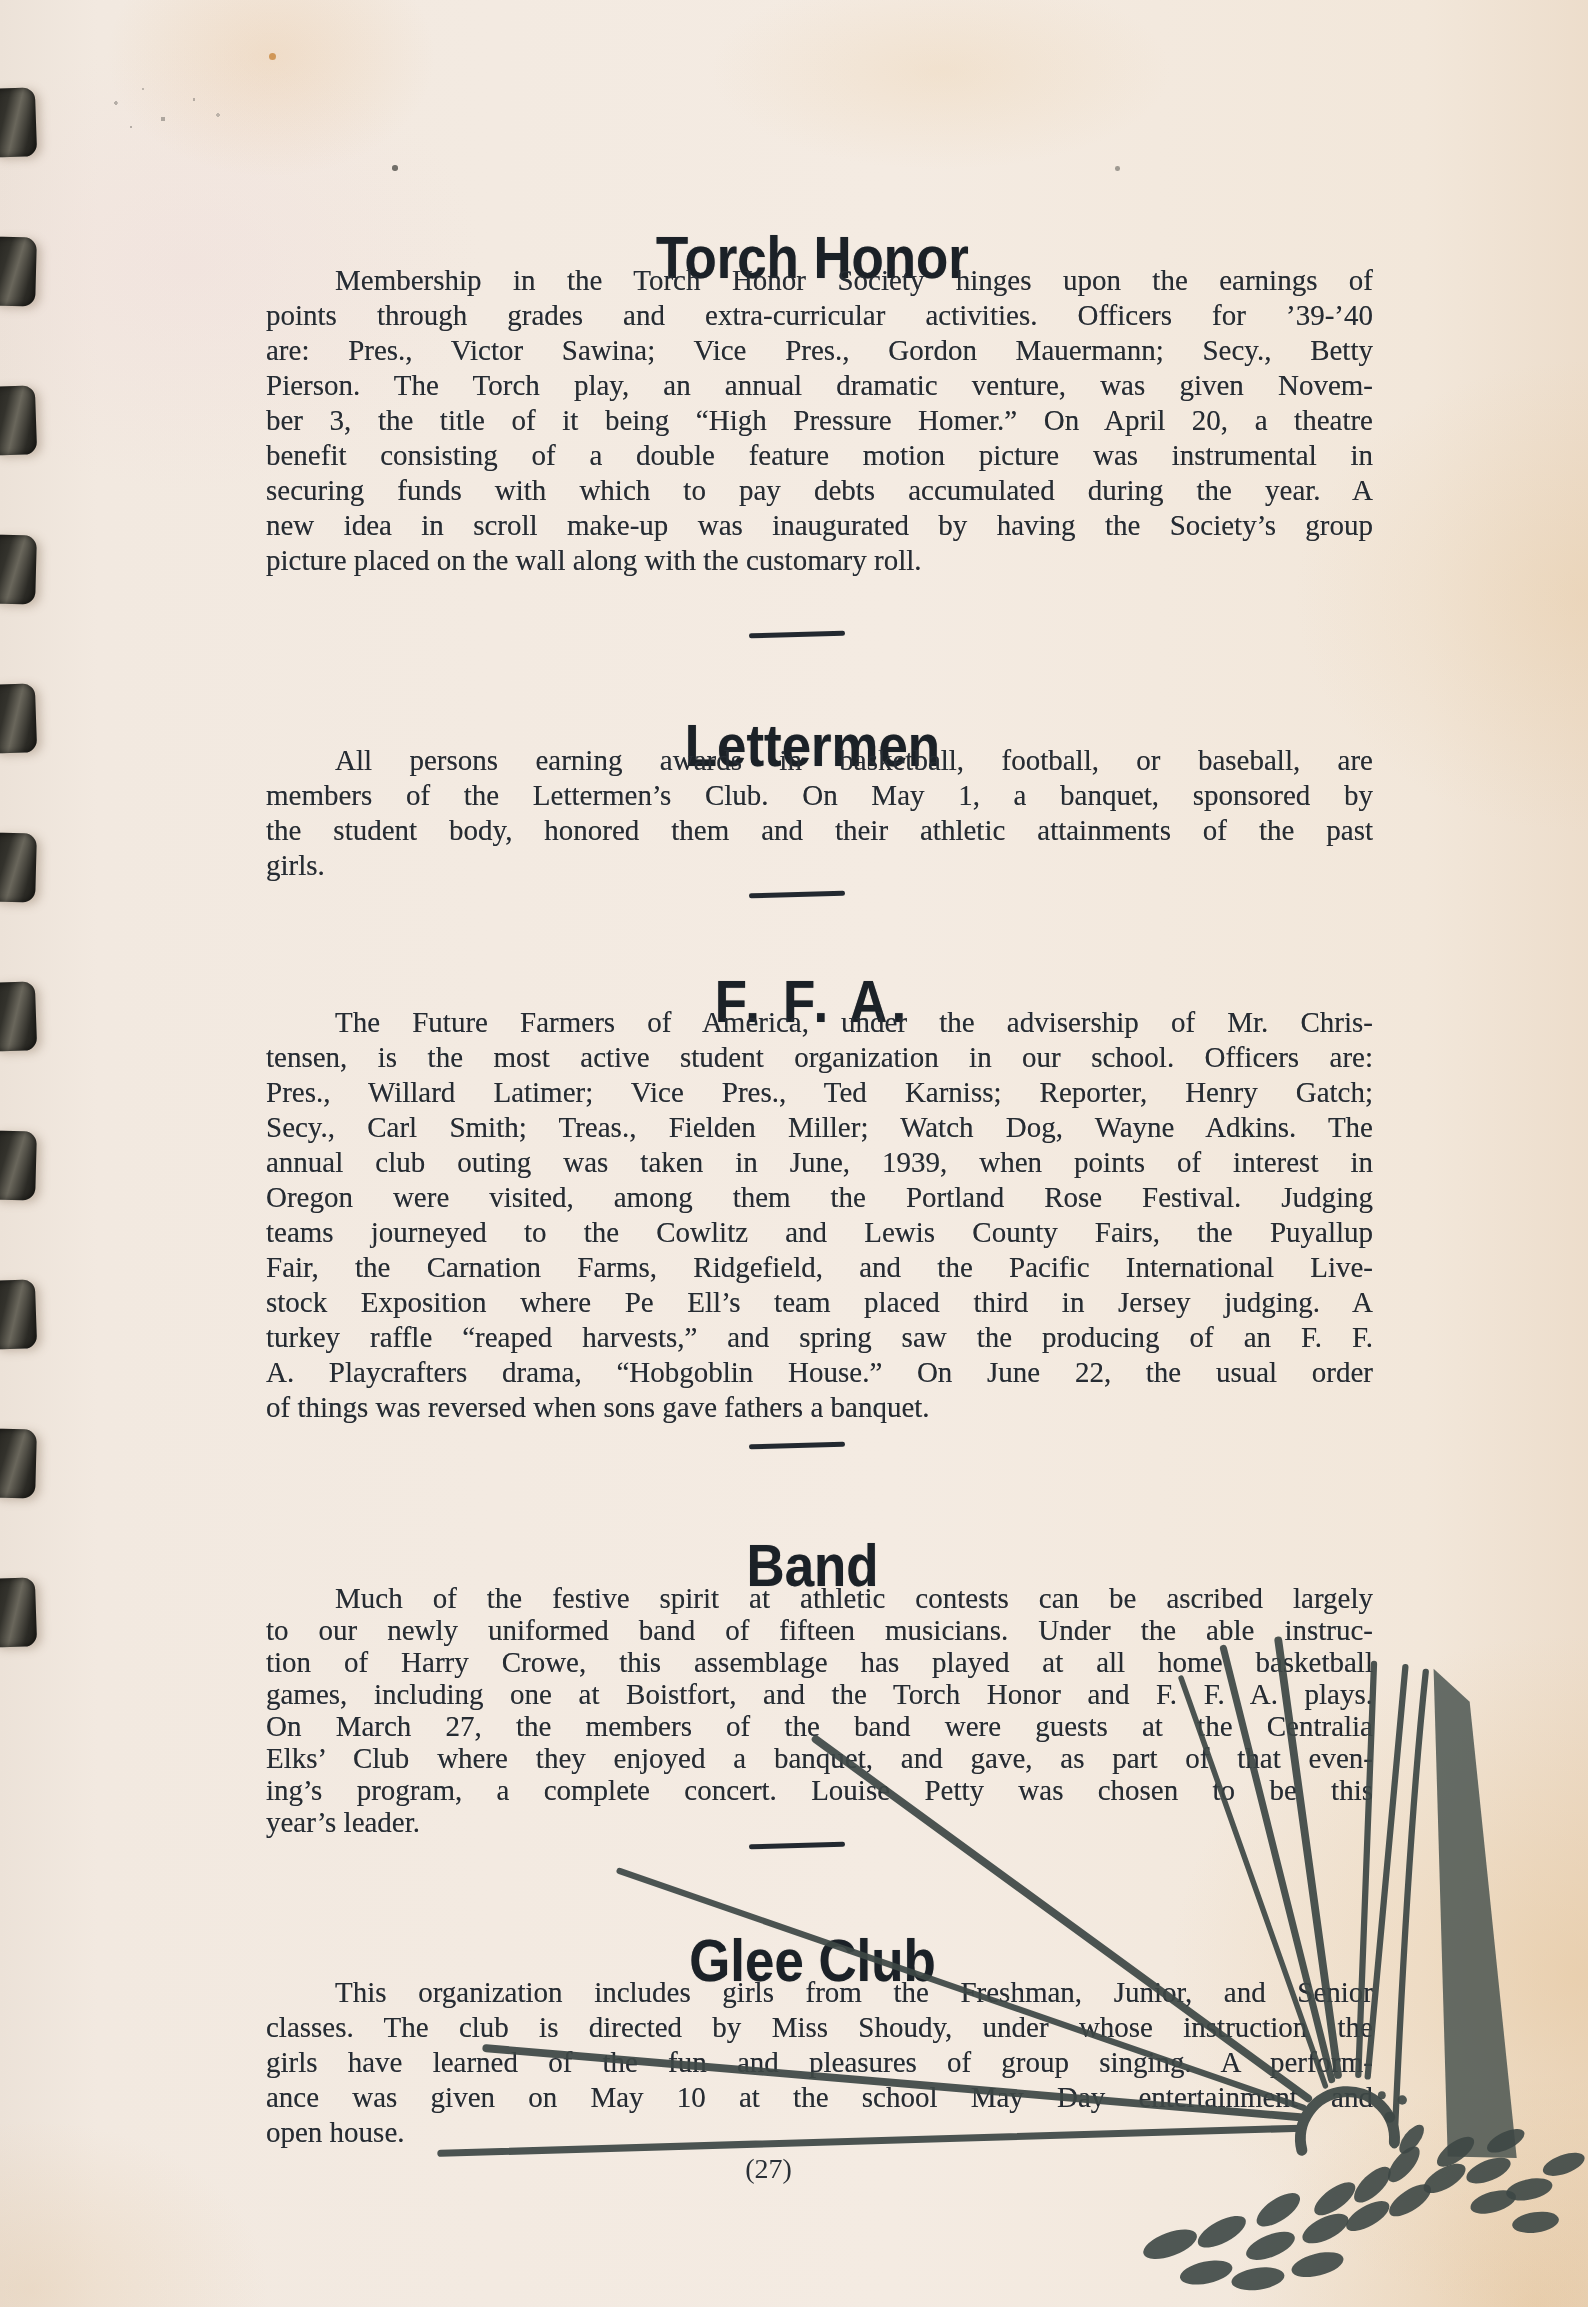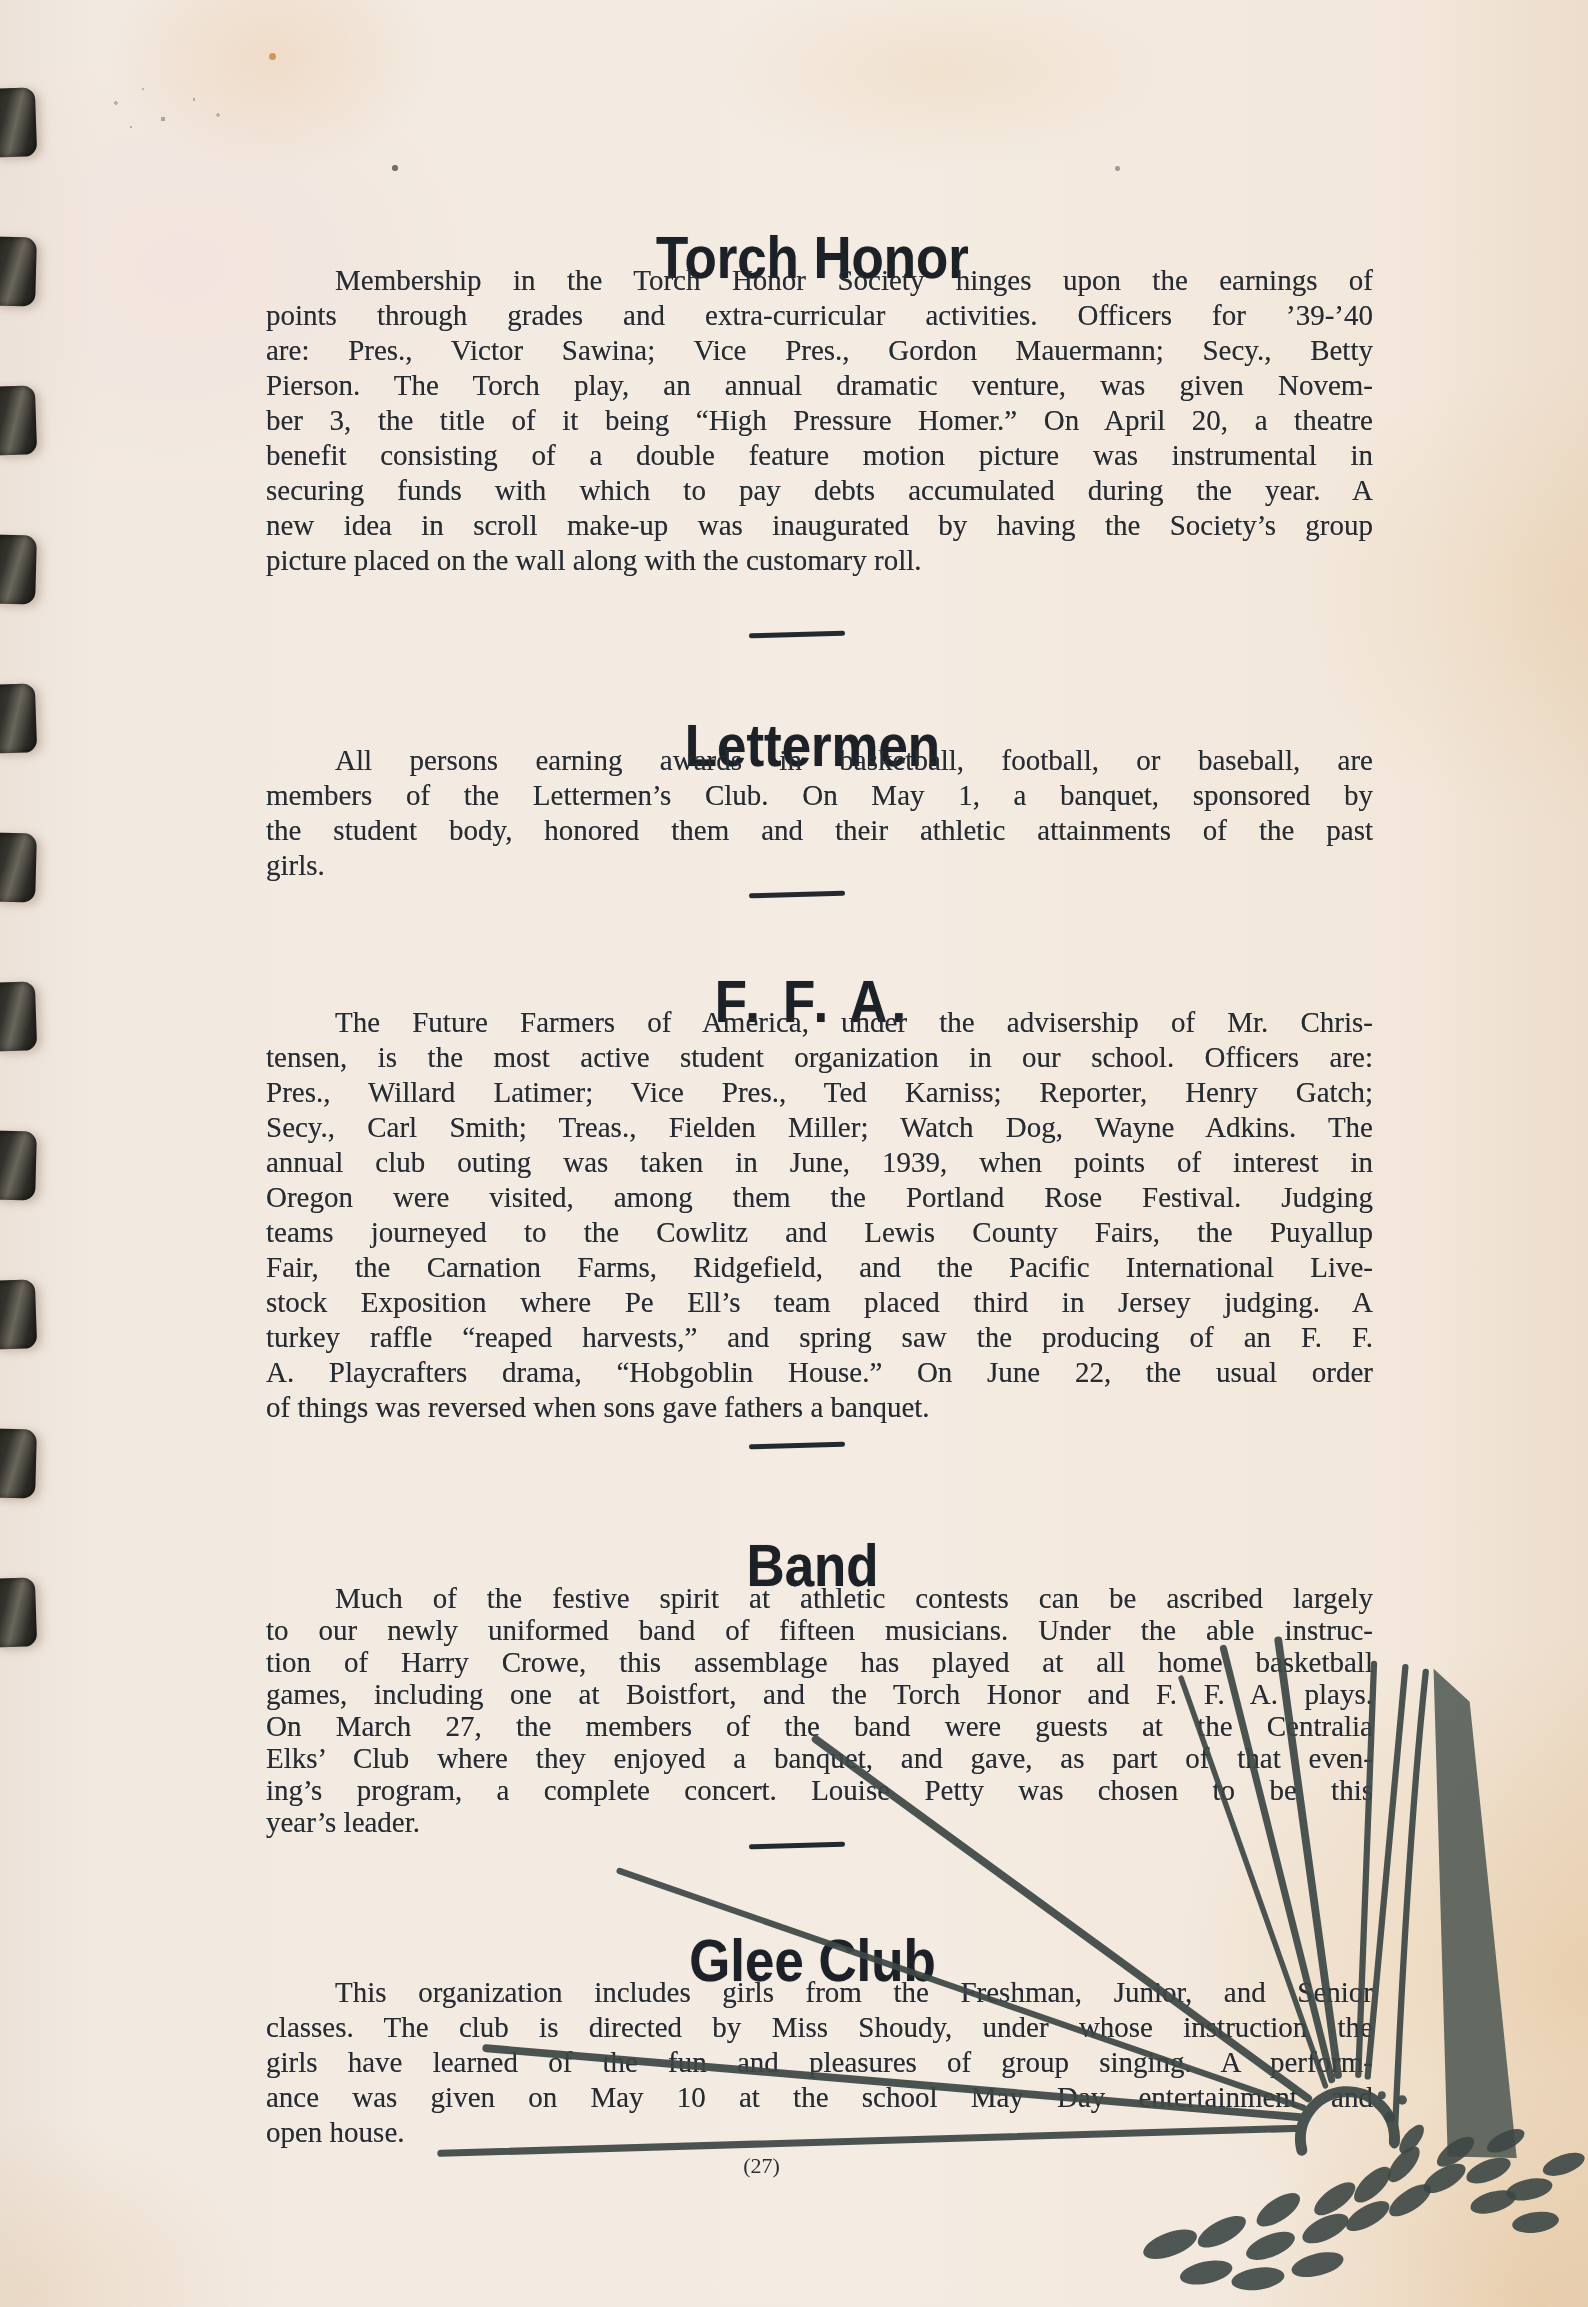--- a/index.html
+++ b/index.html
@@ -45,22 +45,22 @@
         text-shadow:0 0 0.5px rgba(38,44,51,.5);}
   .para .line{text-align:justify;text-align-last:justify;height:35px;white-space:normal;}
   .para .line.first{text-indent:69px;}
   .para .line.last{text-align-last:left;}
   .para.tight{line-height:32px;}
   .para.tight .line{height:32px;font-family:Liberation Serif, serif;}
   .divider{
     position:absolute;left:749px;width:96px;height:4.7px;
     background:#232930;transform:rotate(-1.6deg);border-radius:2.4px;
   }
-  .pagenum{position:absolute;left:247px;width:1029px;text-align:center;
-    font-size:22px;color:#2a3037;}
+  .pagenum{position:absolute;left:254px;width:1029px;text-align:center;
+    font-size:28px;color:#2a3037;}
   
   .pencil-smudge{position:absolute;left:100px;top:72px;width:133px;height:71px;opacity:.5;
     background:
       radial-gradient(3.1px 3.1px at 15.7px 31px,#7a7570 60%,transparent 61%),
       radial-gradient(2.4px 2.4px at 43px 17px,#8a857f 60%,transparent 61%),
       radial-gradient(3.9px 3.9px at 63px 47px,#6d6862 60%,transparent 61%),
       radial-gradient(2.4px 2.4px at 94px 27.4px,#7a7570 60%,transparent 61%),
       radial-gradient(3.1px 3.1px at 118px 43px,#8a857f 60%,transparent 61%),
       radial-gradient(2.4px 2.4px at 31px 55px,#7a7570 60%,transparent 61%);
   }

